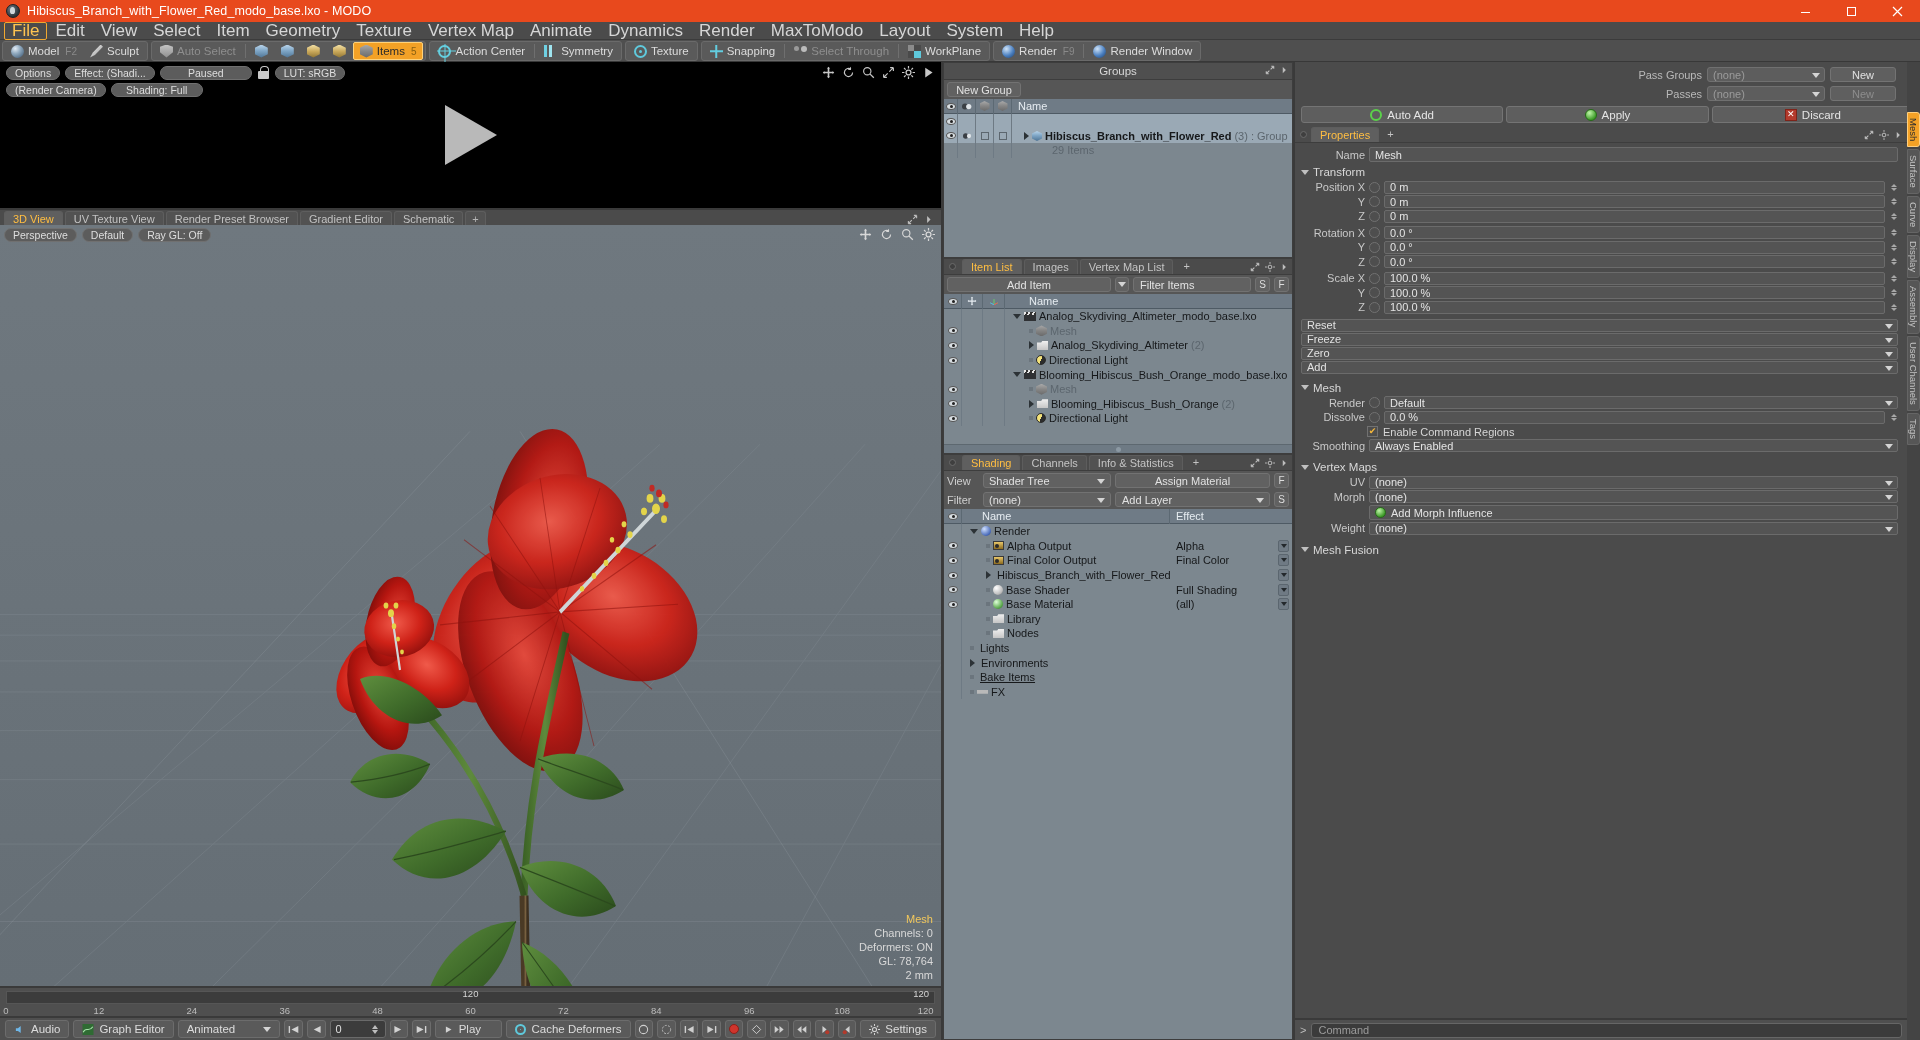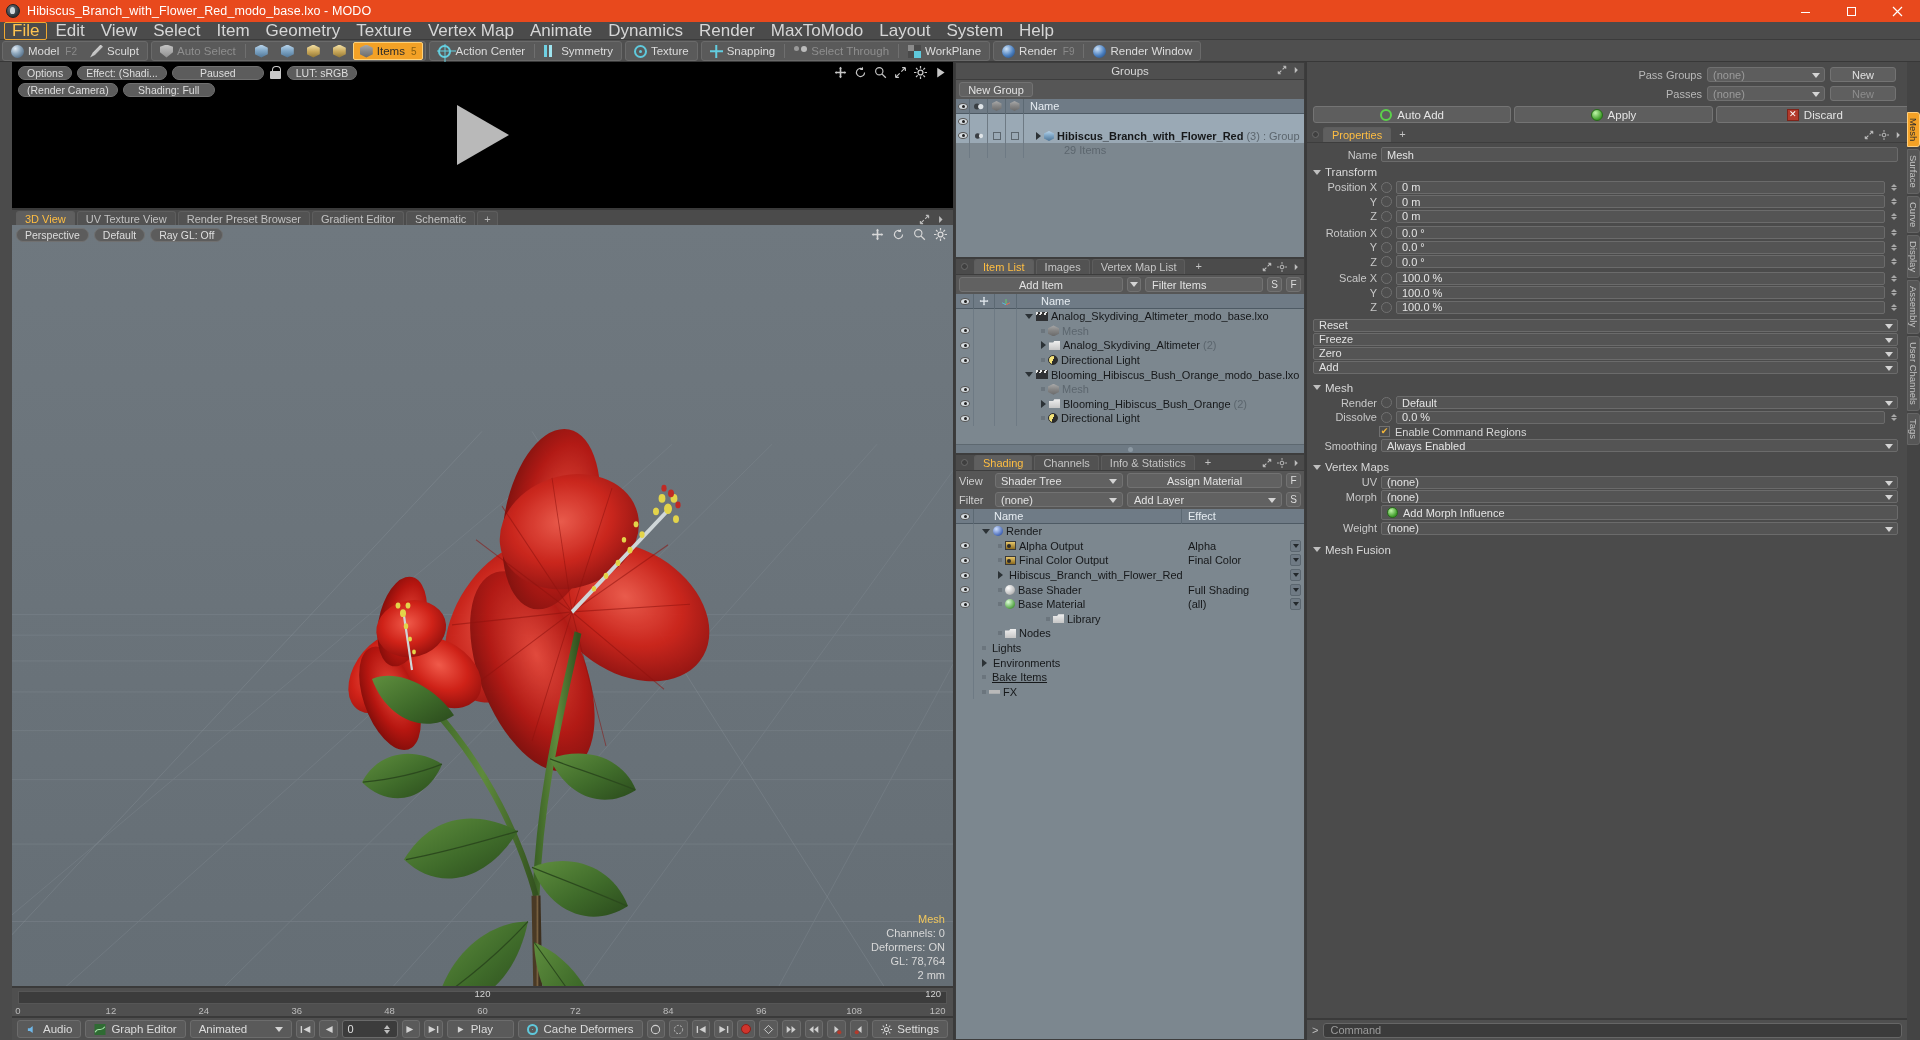--- a/index.html
+++ b/index.html
@@ -75,21 +75,21 @@
   .ic-selthru:before{content:"";position:absolute;left:0;top:1px;width:5px;height:5px;border-radius:50%;background:#9a9a9a;}
   .ic-selthru:after{content:"";position:absolute;right:0;top:1px;width:6px;height:6px;border-radius:50%;background:#bcbcbc;}
   .ic-wp { background:#4a4a4a; position:relative; }
   .ic-wp:before{content:"";position:absolute;left:0;top:0;width:6px;height:6px;background:#8b8b8b;}
   .ic-wp:after{content:"";position:absolute;right:0;bottom:0;width:7px;height:7px;background:#5fc9dc;}
   .ic-render { border-radius:50%; background:radial-gradient(circle at 34% 30%, #cfe3f7 0%, #4a7fc0 55%, #1d3c66 100%); }
   .ic-shield { background:linear-gradient(180deg,#c3c3c3,#8e8e8e); clip-path:polygon(50% 0,100% 18%,100% 60%,50% 100%,0 60%,0 18%); }
 
   
   .body { flex:1; display:flex; min-height:0; }
-  .leftcol { width:941px; display:flex; flex-direction:column; min-width:0;margin-left:12px; }
+  .leftcol { width:941px; display:flex; flex-direction:column; min-width:0; }
   .midcol  { width:352px; display:flex; flex-direction:column; background:#4b4b4b; border-left:2px solid #3a3a3a; }
   .rightcol{ flex:1; display:flex; flex-direction:column; background:#4b4b4b; border-left:2px solid #3a3a3a; position:relative;}
 
   
   .preview { height:148px; background:#000; position:relative; border-bottom:2px solid #3a3a3a; flex:none;}
   .previewbar { position:absolute; top:0; left:0; right:0; height:32px; display:flex; flex-direction:column;
                 gap:3px; padding:4px 6px; }
   .pbrow { display:flex; gap:5px; align-items:center; }
   .pill { background:#5c5c5c; border:1px solid #707070; border-radius:9px; height:14px; padding:0 8px;
           font-size:10.5px; color:#dedede; display:flex; align-items:center; white-space:nowrap;}
@@ -1121,21 +1121,21 @@
               <div class="nm" style="padding-left: 24px; width: 208px;">
                 <span class="dot-s"></span>
                 <span class="ball green"></span>
                 <span>Base Material</span>
               </div>
               <div class="eff" style="left: 232px;">(all)</div>
               <div class="effdrop">
                 <span class="caret"></span>
               </div>
             </div>
-            <div class="lrow" style="position: relative; gap: 48px;">
+            <div class="lrow" style="position: relative;">
               <div class="gut" style="width: 18px;"></div>
               <div class="nm" style="padding-left: 24px; width: 208px;">
                 <span class="dot-s"></span>
                 <span class="fldr"></span>
                 <span>Library</span>
               </div>
             </div>
             <div class="lrow" style="position: relative;">
               <div class="gut" style="width: 18px;"></div>
               <div class="nm" style="padding-left: 24px; width: 208px;">

